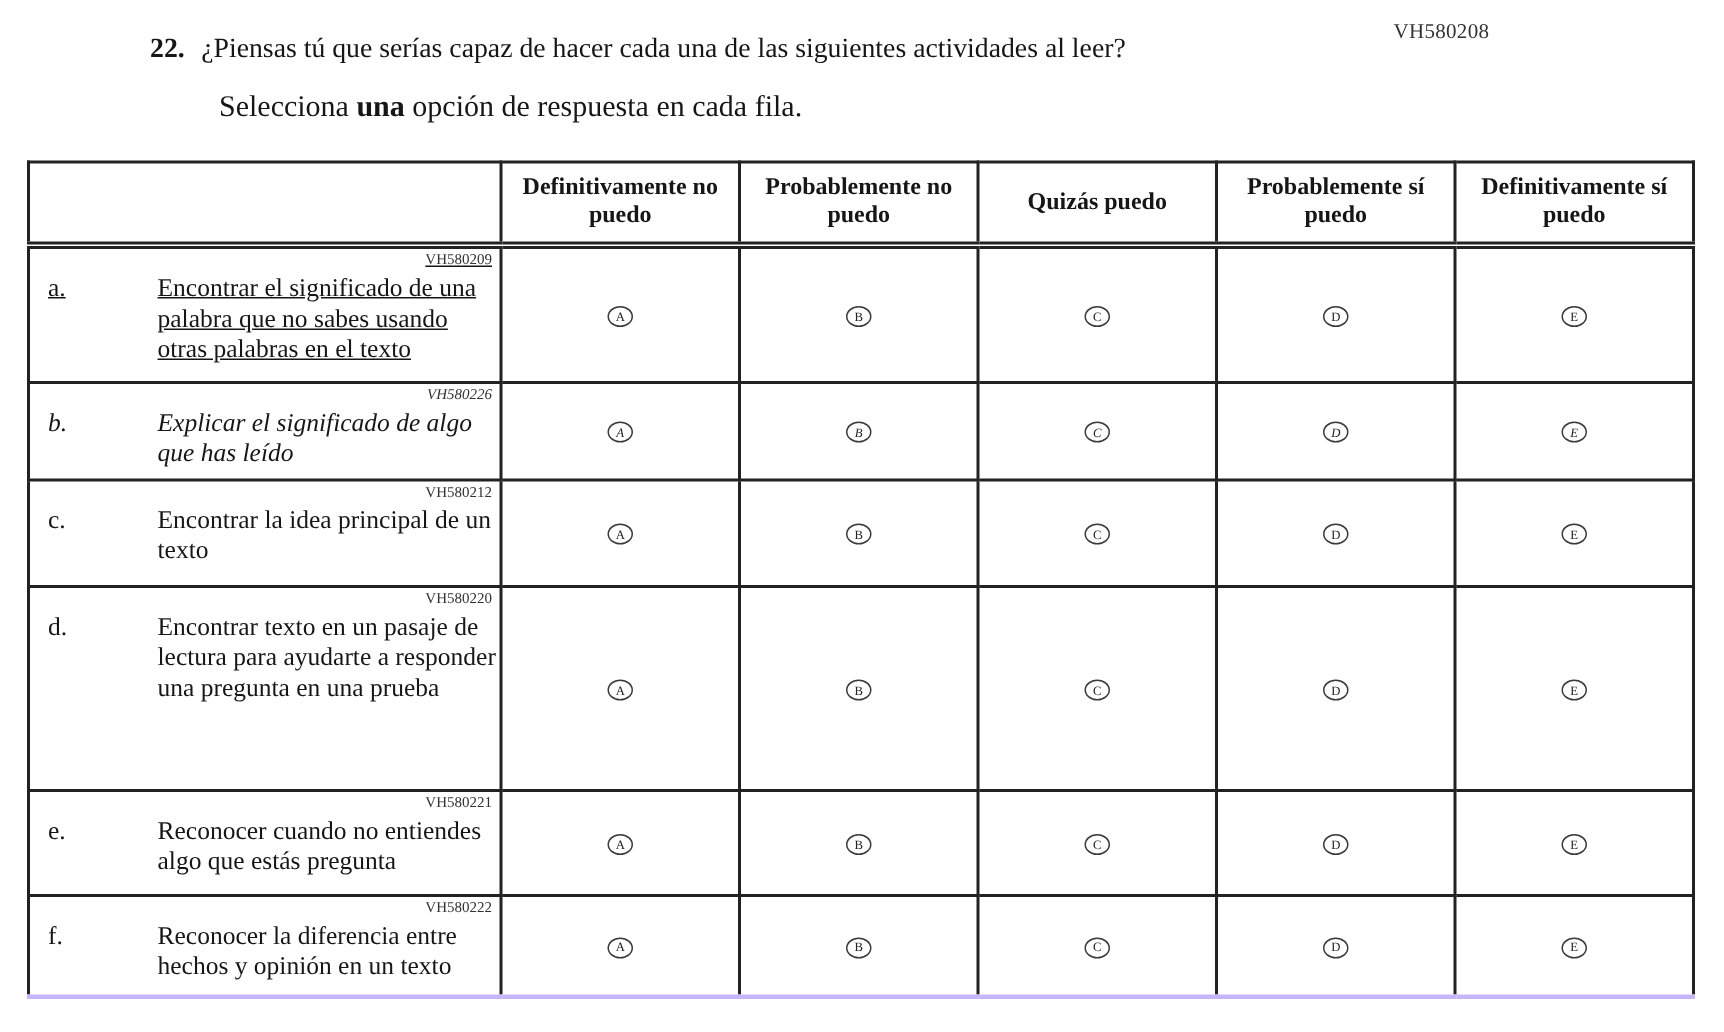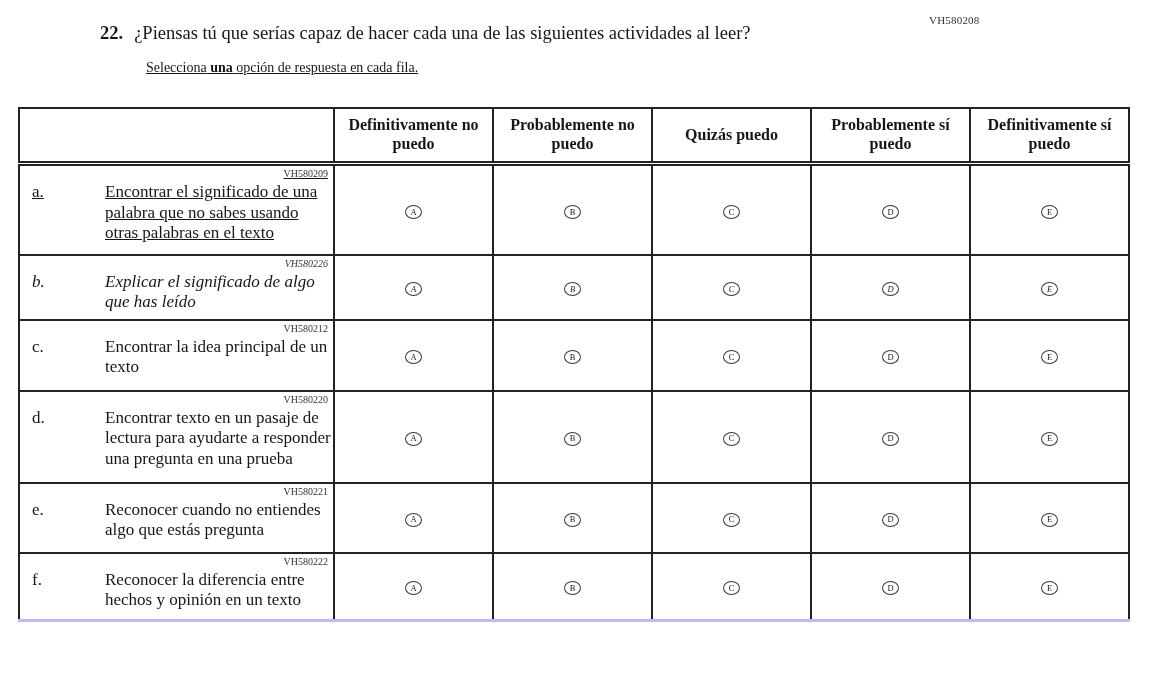--- a/index.html
+++ b/index.html
@@ -6,31 +6,30 @@
   body {
     width: 1149px; height: 688px;
     background: #ffffff;
     color: #161616;
     font-family: "Liberation Serif", serif;
     position: relative;
     overflow: hidden;
   }
   .top-code {
     position: absolute; left: 929px; top: 14px;
-    font-size: 11px; letter-spacing: 0.2px; color: #333;
+    font-size: 14px; letter-spacing: 0.2px; color: #333;
   }
   .question-line {
     position: absolute; left: 100px; top: 23px;
     font-size: 18.5px;
   }
   .qnum { font-weight: bold; margin-right: 11px; }
   .instruction-line {
     position: absolute; left: 146px; top: 60px;
-    font-size: 14px;
-    text-decoration: underline;
+    font-size: 20px;
   }
   .bold { font-weight: bold; }
 
   table.grid {
     position: absolute; left: 18px; top: 107px;
     width: 1112px;
     border-collapse: collapse;
     table-layout: fixed;
   }
   table.grid col.c-stmt { width: 315px; }
@@ -46,21 +45,21 @@
     text-align: center;
     vertical-align: middle;
     line-height: 1.18;
     padding: 4px 3px;
     height: 44px;
   }
   .grid tr.head-row th.corner { }
   tr.r-a { height: 91px; text-decoration: underline; }
   tr.r-b { height: 65px; font-style: italic; }
   tr.r-c { height: 71px; }
-  tr.r-d { height: 92px; border-radius: 25px; }
+  tr.r-d { height: 136px; border-radius: 25px; }
   tr.r-e { height: 70px; }
   tr.r-f { height: 68px; }
   .grid tr.last td { border-bottom: 3px solid #c4b5fd; }
 
   td.stmt-cell { vertical-align: top; padding: 0; }
   .cell-code {
     text-align: right;
     font-size: 10px;
     color: #333;
     padding: 2px 5px 0 0;

